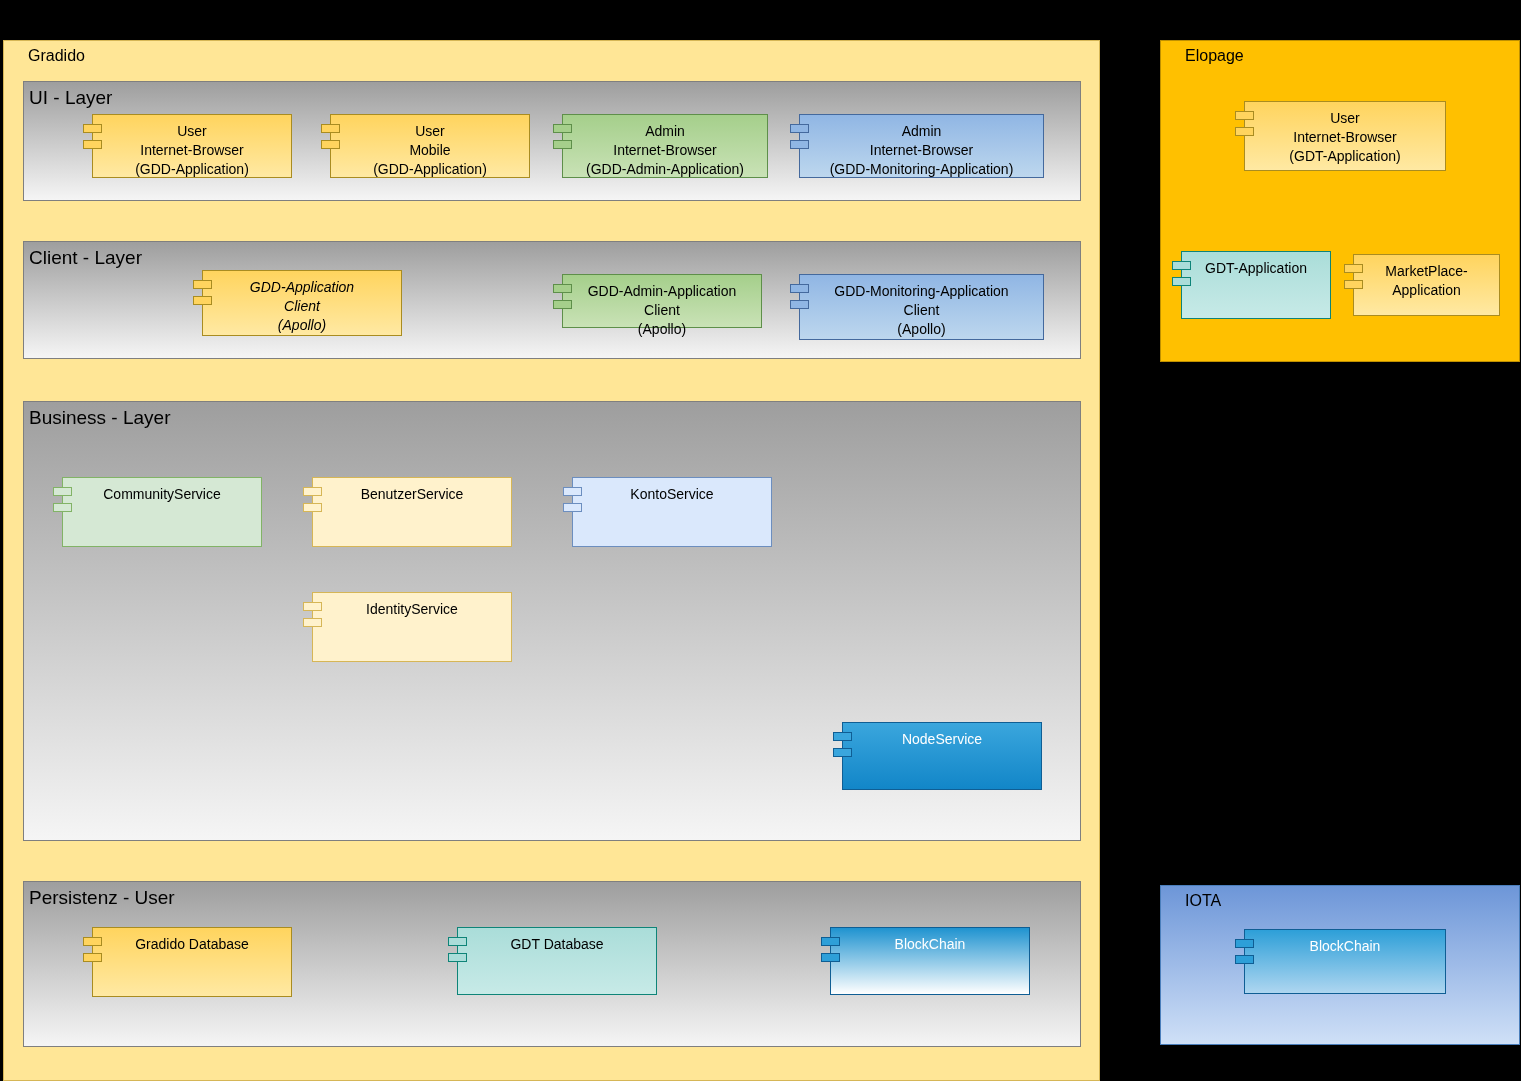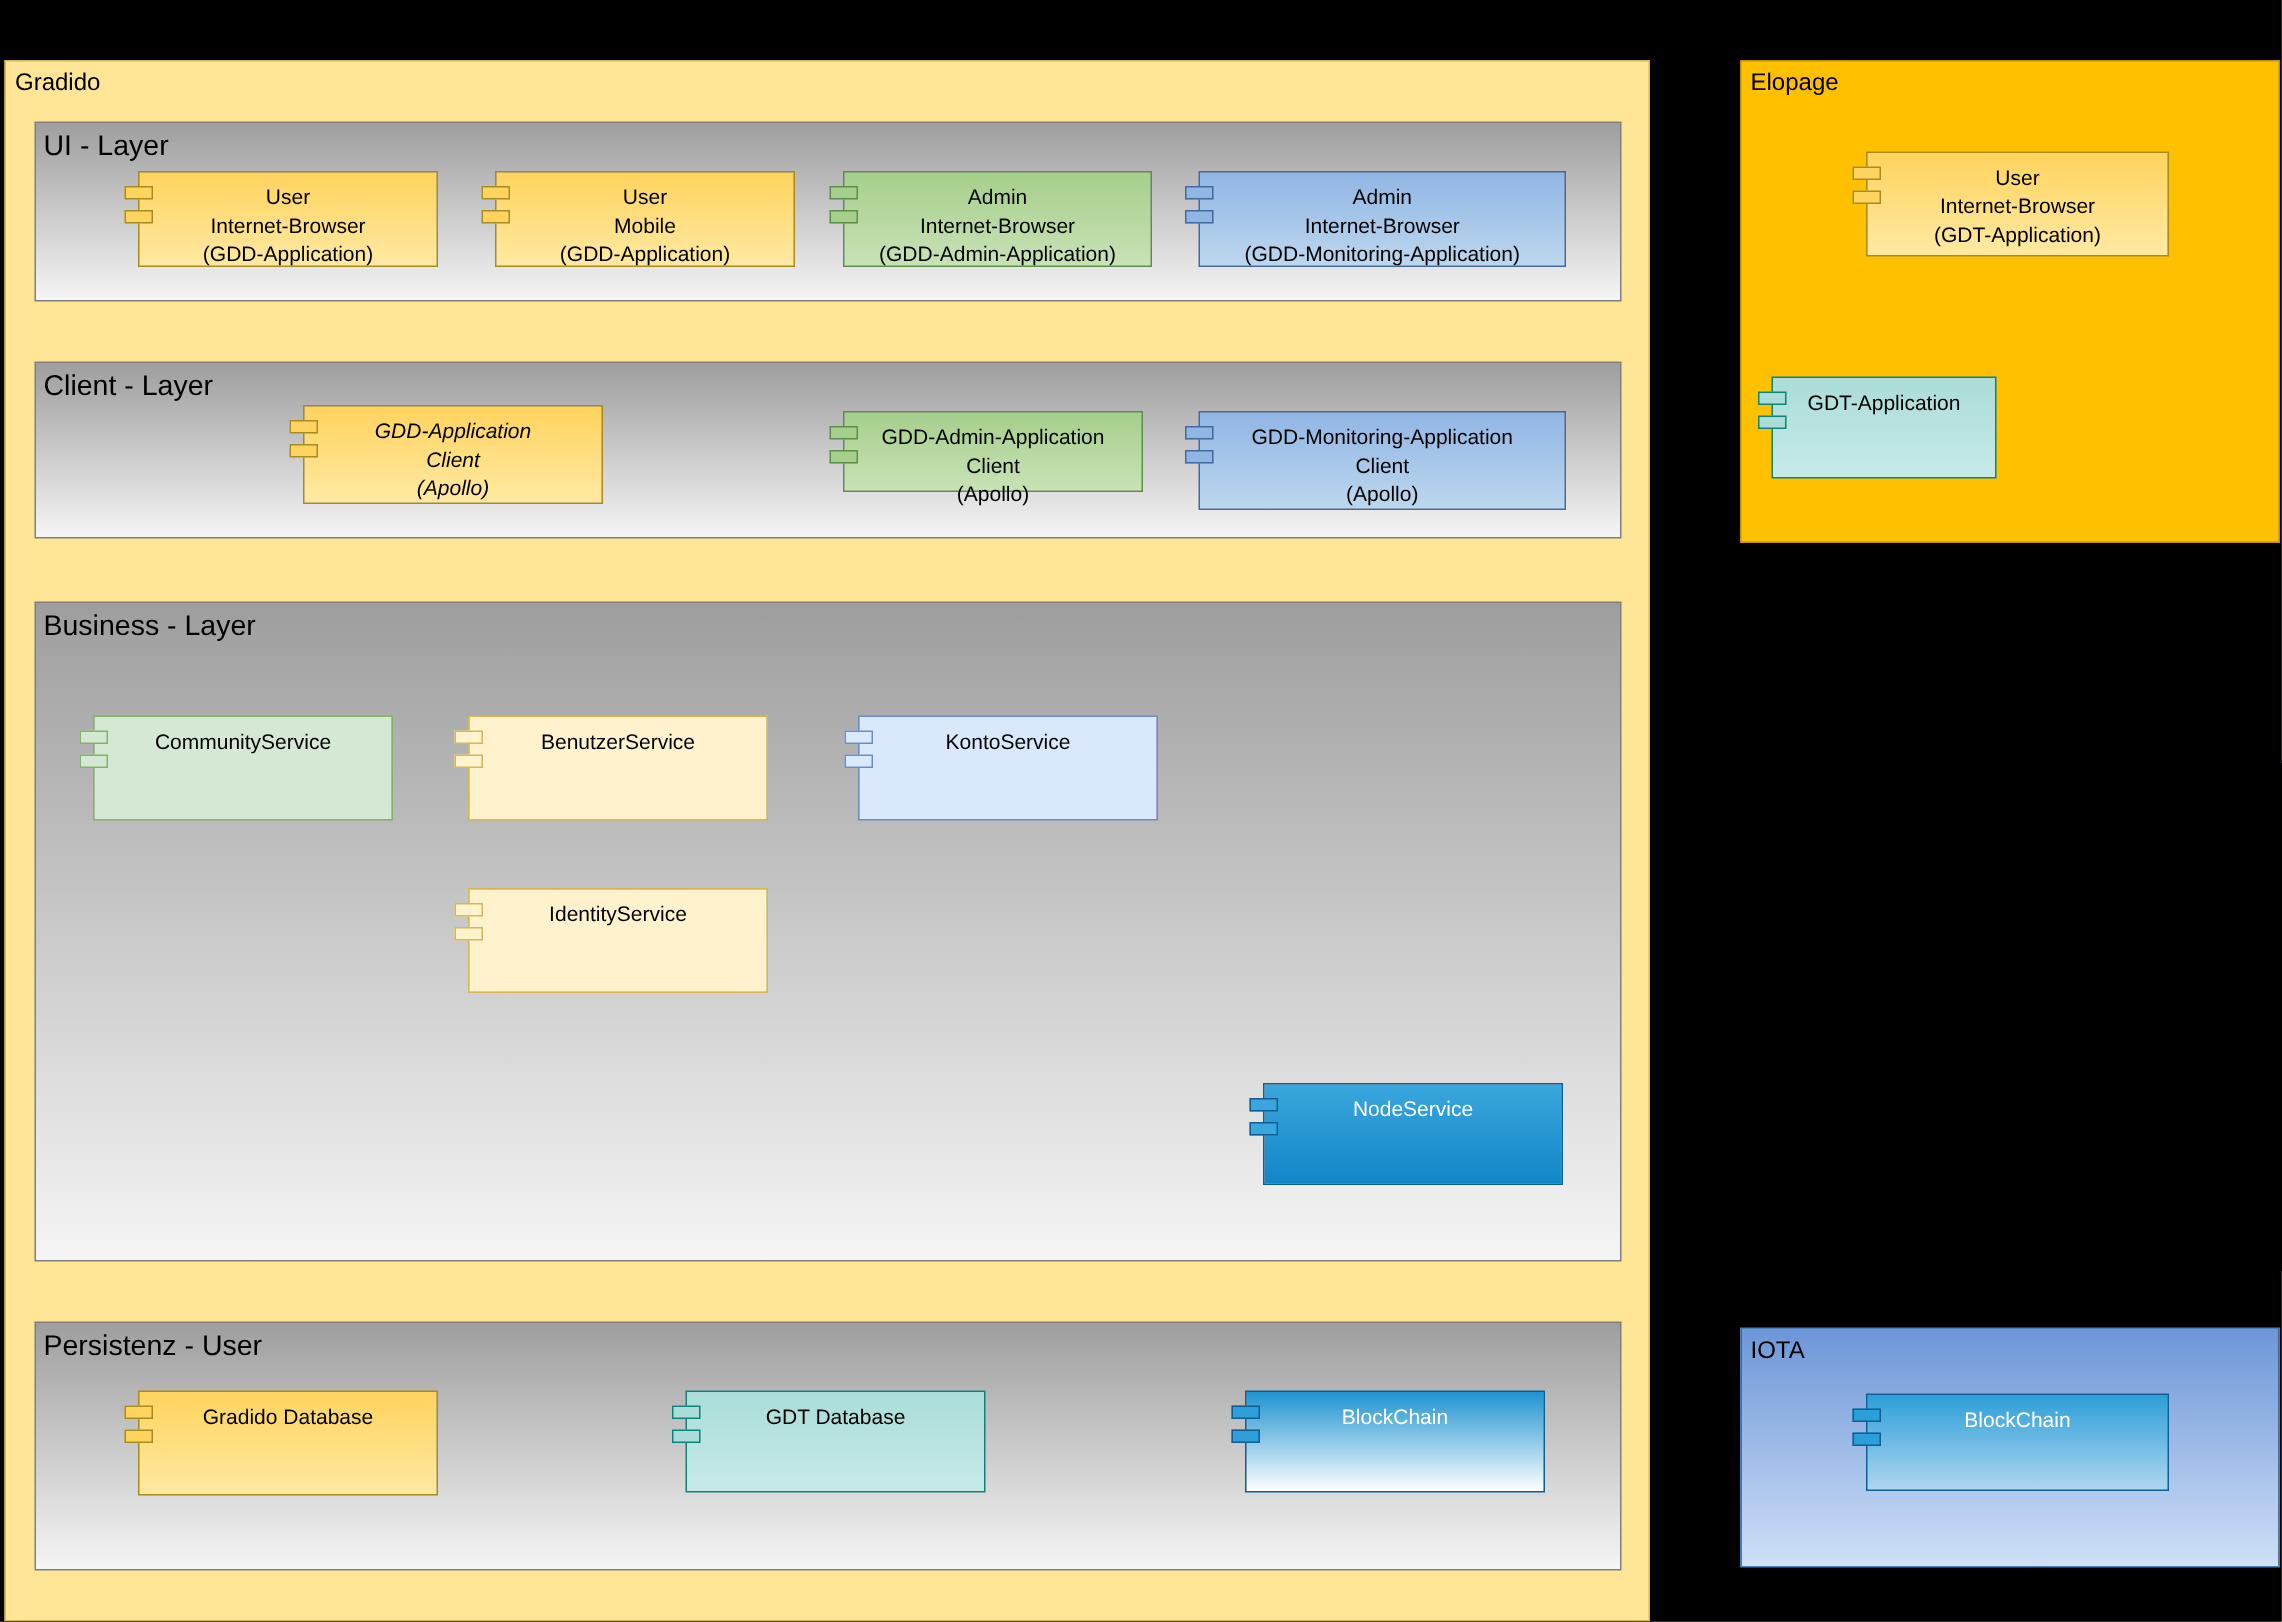--- a/index.html
+++ b/index.html
@@ -1,21 +1,21 @@
 <!DOCTYPE html>
 <html><head>
 <meta charset="utf-8">
 <style>
   html,body{margin:0;padding:0;background:#000;}
   .stage{
     position:relative;width:1521px;height:1081px;background:#000;overflow:hidden;
     font-family:"Liberation Sans","DejaVu Sans",sans-serif;color:#000;
   }
   .container{position:absolute;box-sizing:border-box;}
-  .container-title{position:absolute;top:6px;left:6px;font-size:16px;color:#000;}
+  .container-title{position:absolute;top:6px;left:24px;font-size:16px;color:#000;}
   .gradido{left:3px;top:40px;width:1097px;height:1041px;background:#FFE696;border:1px solid #D6B656;}
   .elopage{left:1160px;top:40px;width:360px;height:322px;background:#FFC000;border:1px solid #BF9000;}
   .iota{left:1160px;top:885px;width:360px;height:160px;background:linear-gradient(180deg,#6D96D8,#CFE0F7);border:1px solid #4A7EBB;}
 
   .layer{
     position:absolute;box-sizing:border-box;
     background:linear-gradient(180deg,#9E9E9E,#F5F5F5);
     border:1px solid #7F7F7F;
   }
   .layer-title{position:absolute;top:5px;left:5px;font-size:19px;color:#000;}
@@ -190,20 +190,26 @@
 Internet-Browser
 (GDT-Application)</span>
     </div>
 
     <div class="component c-teal" style="left:20px;top:210px;width:150px;height:68px;">
       <span class="tab t1"></span>
       <span class="tab t2"></span>
       <span class="clabel">GDT-Application</span>
     </div>
 
+    <div class="component c-yellow" style="left:192px;top:213px;width:147px;height:62px;">
+      <span class="tab t1"></span>
+      <span class="tab t2"></span>
+      <span class="clabel">MarketPlace-
+Application</span>
+    </div>
   </div>
 
   <div class="container iota">
     <div class="container-title">IOTA</div>
 
     <div class="component c-iotablue" style="left:83px;top:43px;width:202px;height:65px;">
       <span class="tab t1"></span>
       <span class="tab t2"></span>
       <span class="clabel">BlockChain</span>
     </div>

